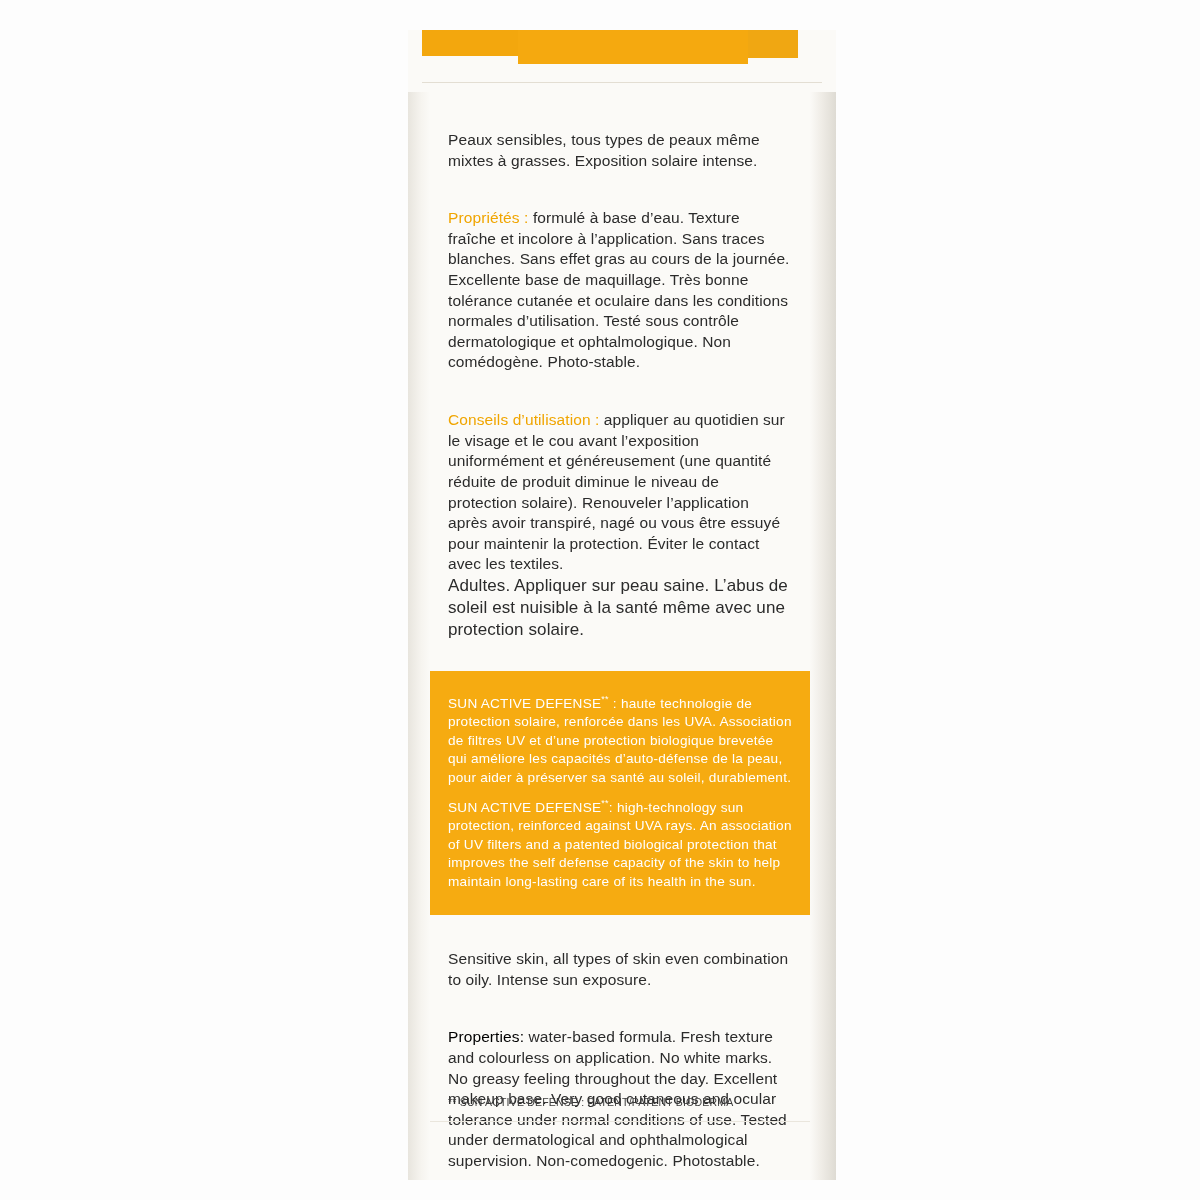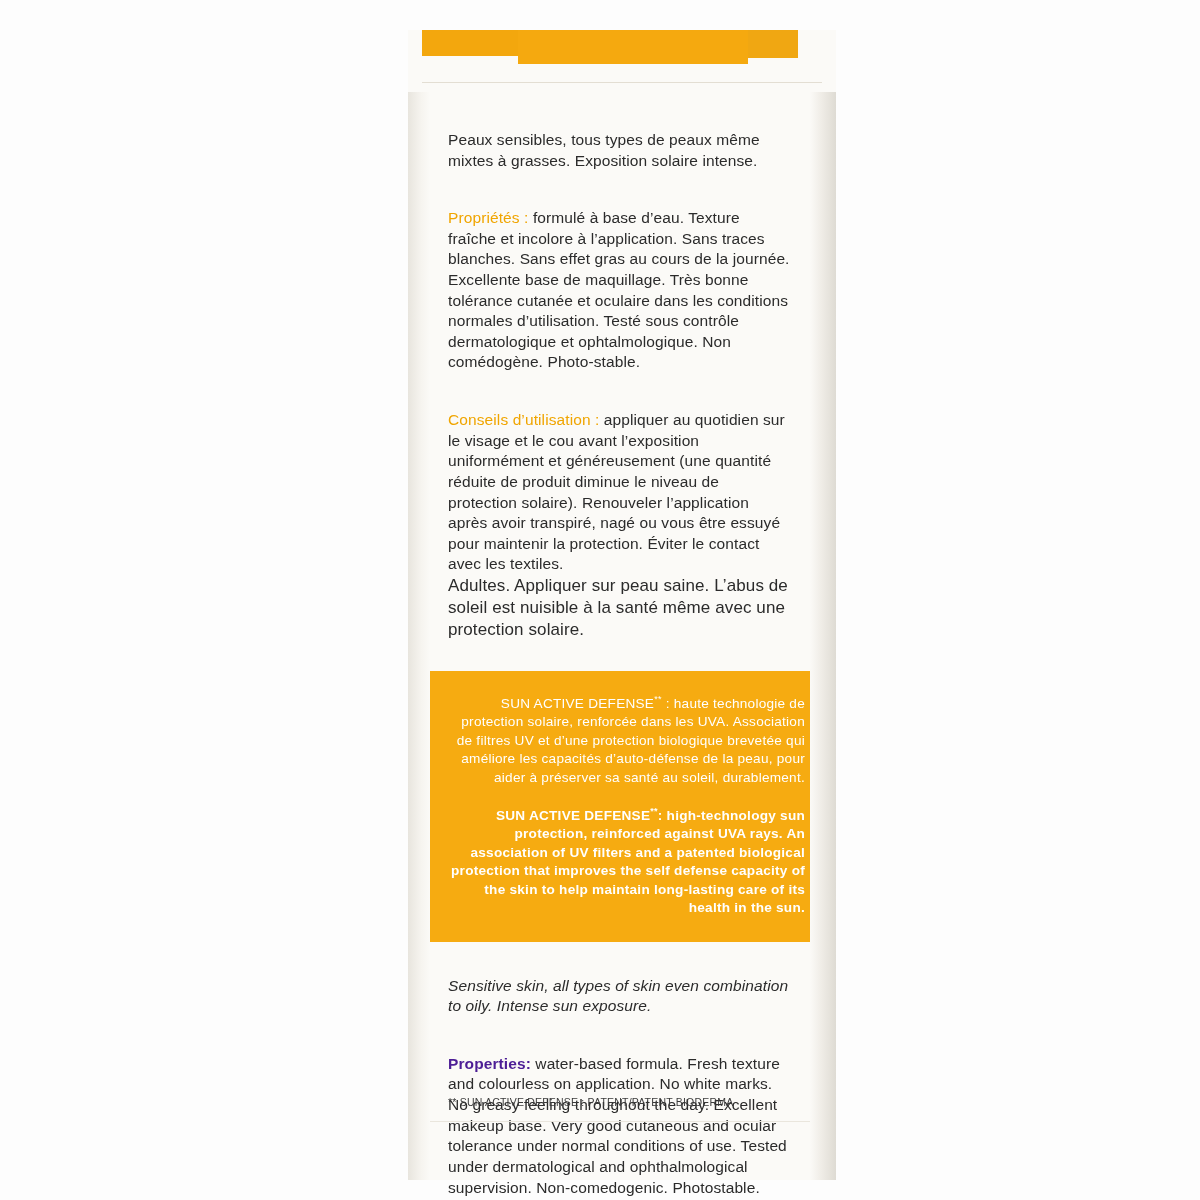--- a/index.html
+++ b/index.html
@@ -127,58 +127,55 @@
 
   .para {
     margin-top: 37px;
   }
 
   .label {
     color: #f0a500;
     font-weight: 400;
   }
   .label-bold {
-    color: #4c1d95;
-    font-weight: 700;
+    color: #000000;
+    font-weight: 400;
     text-align: right;
   }
 
   .fineprint {
     font-size: 17px;
     line-height: 1.3;
     color: #2b2b2b;
   }
 
   
   .yellow-panel {
     margin-top: 30px;
     background: #f6ab11;
-    padding: 22px 5px 24px 18px;
-    text-align: right;
+    padding: 22px 18px 24px 18px;
   }
   .yellow-panel p {
     color: #ffffff;
     font-size: 13.6px;
     line-height: 1.36;
   }
   .yellow-panel p + p {
-    margin-top: 18px;
-    font-weight: bold;
+    margin-top: 10px;
   }
   .yellow-panel .sad {
     letter-spacing: .25px;
   }
   sup {
     font-size: 9px;
     vertical-align: super;
   }
 
   .after-yellow {
     margin-top: 34px;
-    font-style: italic;
   }
 
   .footnote {
     position: absolute;
     left: 40px;
     bottom: 72px;
     font-size: 10.5px;
     color: #3a3a3a;
     letter-spacing: .2px;
   }

